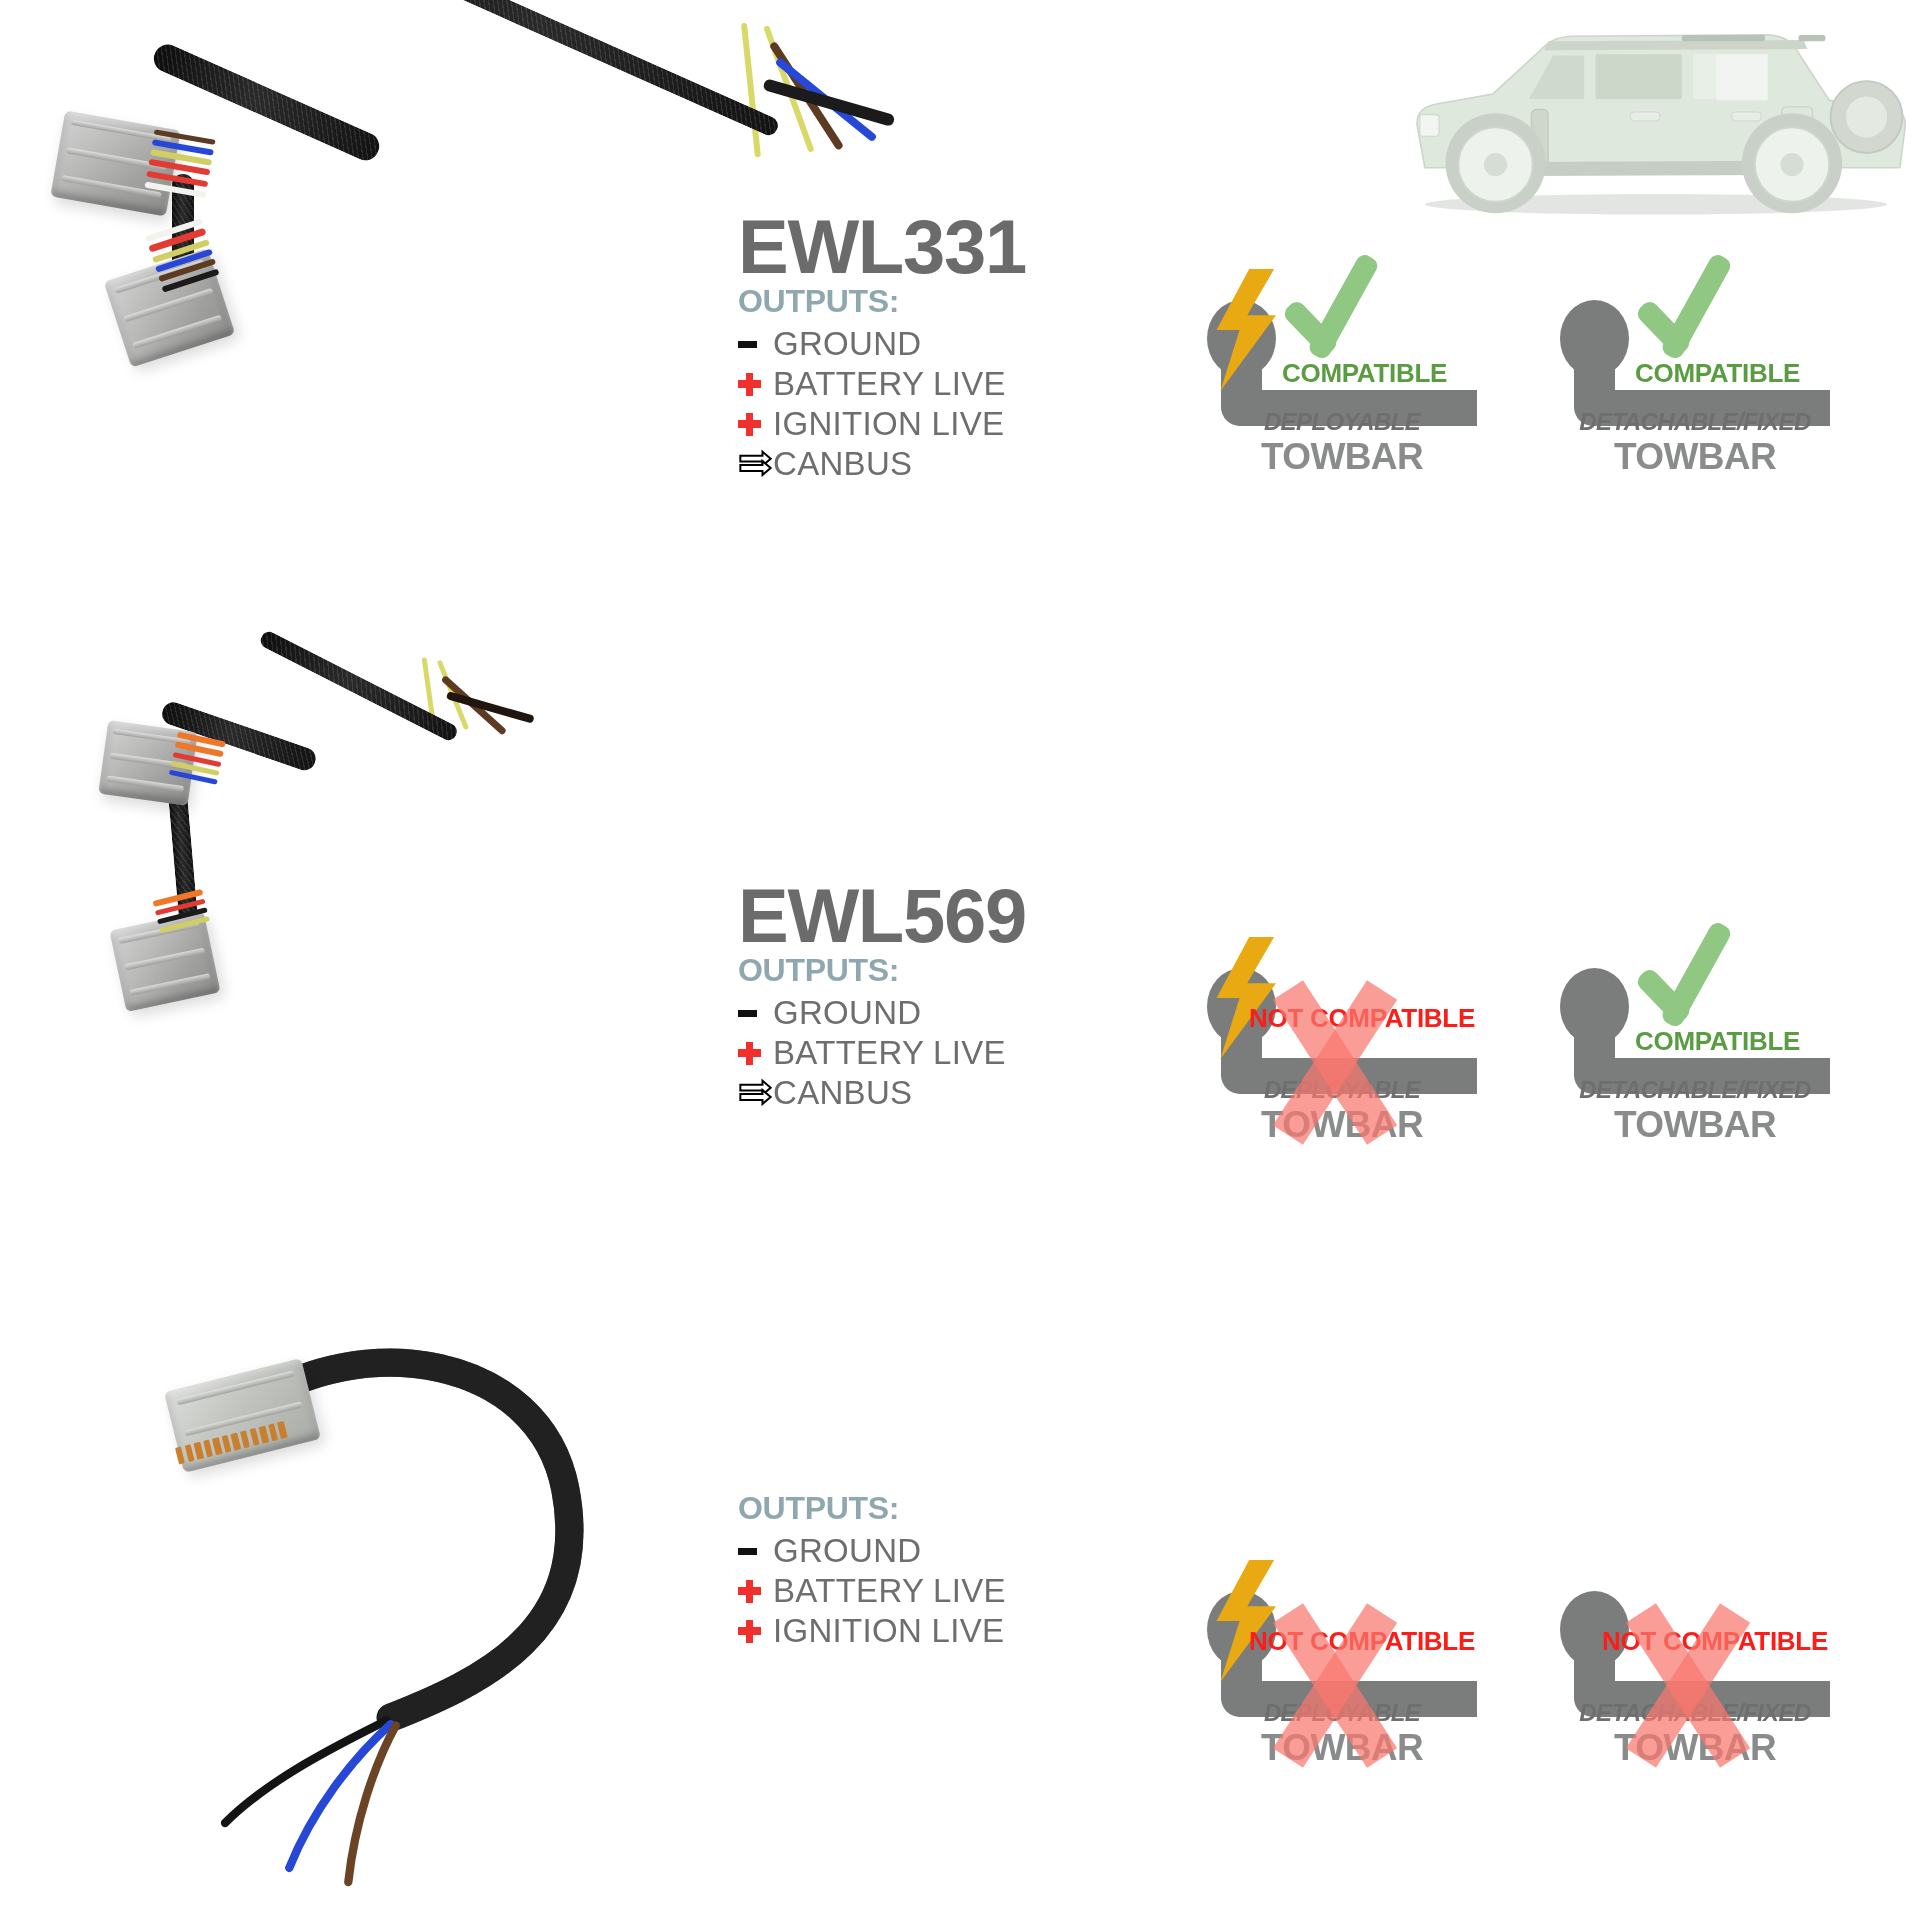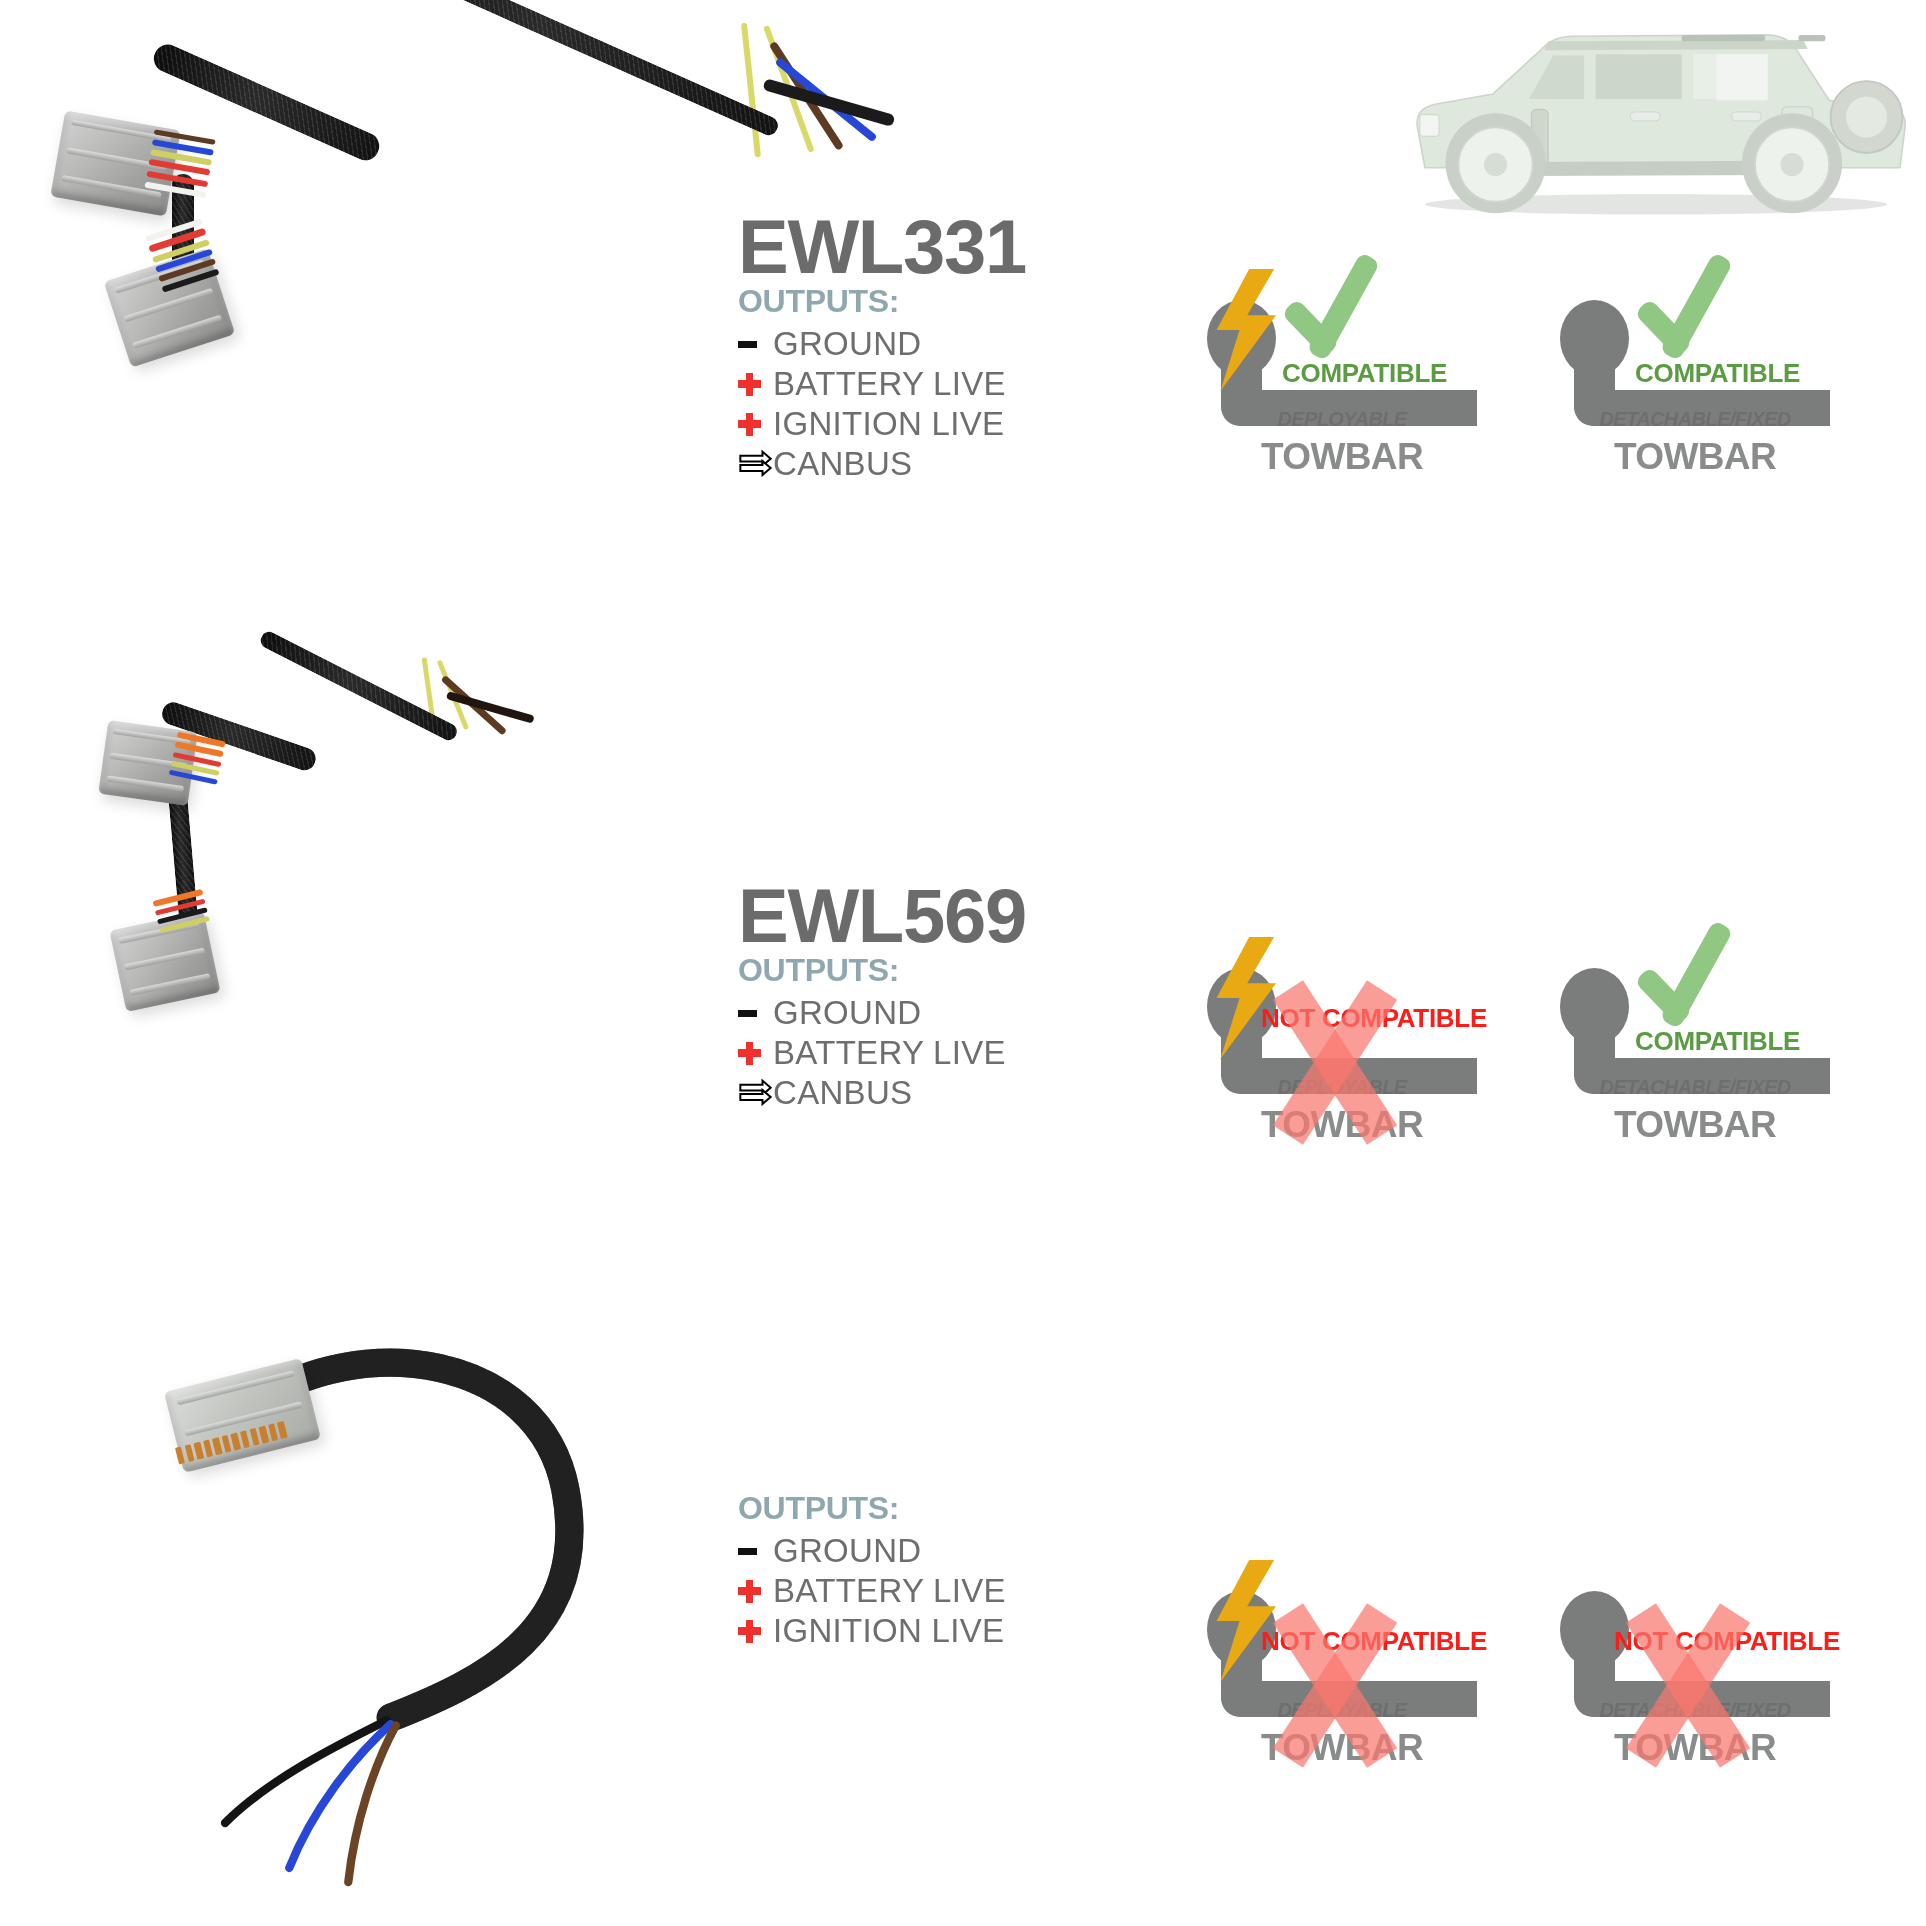--- a/index.html
+++ b/index.html
@@ -64,23 +64,23 @@
            border-bottom-left-radius:19px;}
   .bolt{position:absolute;left:-11.6px;top:-13px;width:96px;height:122px;
         background:#e8a913;
         clip-path:polygon(56% 0%,22% 50%,46% 50%,26% 100%,84% 38%,54% 38%,82% 0%);}
   .tick{position:absolute;width:113px;height:109px;left:78px;top:-33px;}
   .tick i{position:absolute;background:#8fc783;border-radius:9px;display:block;}
   .tick i.s{left:3.9px;top:46px;width:62px;height:22px;transform:rotate(46deg);transform-origin:0 50%;}
   .tick i.l{left:31px;top:96px;width:113px;height:22px;transform:rotate(-61deg);transform-origin:0 50%;}
   .ctext{position:absolute;left:75px;top:76px;font-size:26px;font-weight:bold;
          color:#5a9c41;letter-spacing:-0.3px;white-space:nowrap;z-index:4;}
-  .ctext.no{color:#fc1d18;left:42px;top:53px;font-size:26px;margin-left:12px;}
+  .ctext.no{color:#fc1d18;left:42px;top:53px;font-size:26px;}
   .l1{position:absolute;left:0;top:126px;width:270px;text-align:center;
-      font-size:20px;font-style:italic;font-weight:bold;color:#6e6e6e;letter-spacing:-0.6px;white-space:nowrap;}
+      font-size:24px;font-style:italic;font-weight:bold;color:#6e6e6e;letter-spacing:-0.6px;white-space:nowrap;}
   .l2{position:absolute;left:0;top:154px;width:270px;text-align:center;
       font-size:37px;font-weight:bold;color:#8a8c8c;letter-spacing:-0.6px;}
   .xmark{position:absolute;left:41px;top:26px;width:173px;height:173px;z-index:5;pointer-events:none;}
   .xmark i{position:absolute;left:50%;top:0;width:36px;height:173px;margin-left:-18px;
            background:#f9776f;opacity:.72;}
   .xmark i.a{transform:rotate(33deg);}
   .xmark i.b{transform:rotate(-33deg);}
 
   
   #vehicle{position:absolute;left:1380px;top:3.9px;width:552px;height:212px;}

